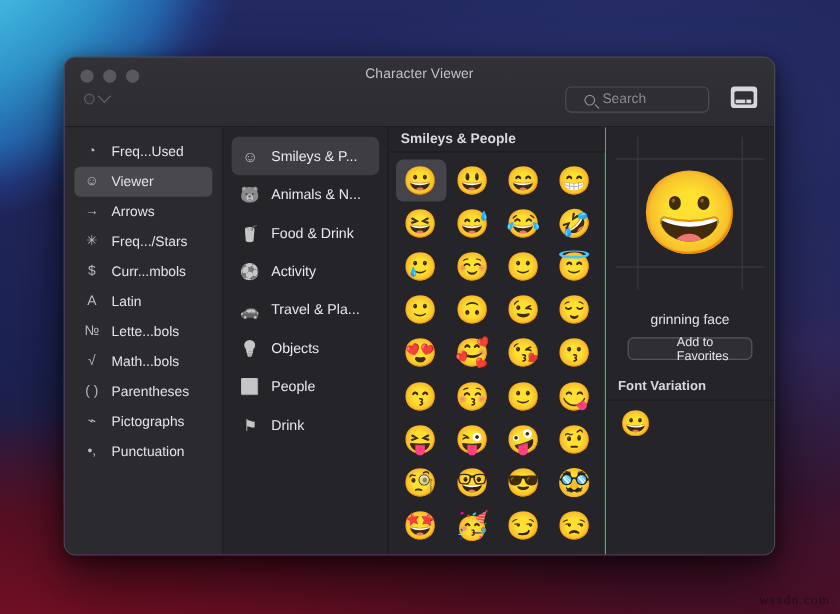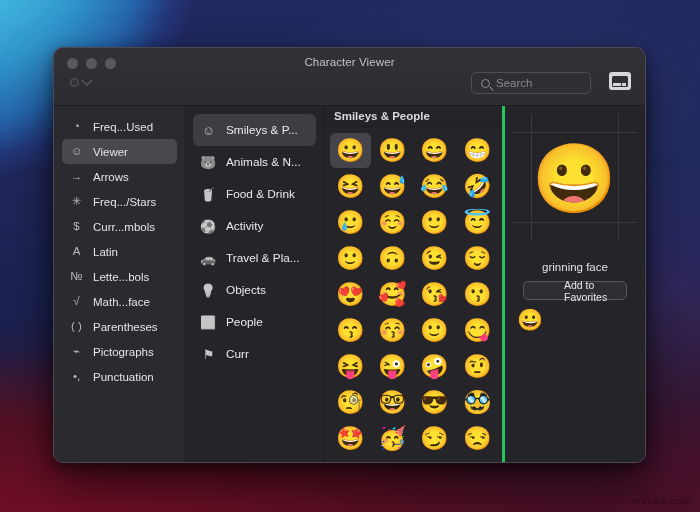--- a/index.html
+++ b/index.html
@@ -125,21 +125,21 @@
     position: absolute;
     right: 54px;
     top: 24px;
     width: 120px;
     height: 22px;
     border: 1px solid #4d4d53;
     border-radius: 5px;
     background: #2e2e33;
     display: flex;
     align-items: center;
-    padding: 0 9px;
+    padding: 0 15px;
     gap: 6px;
   }
   .mag {
     width: 9px; height: 9px;
     border: 1.4px solid #8d8d94;
     border-radius: 50%;
     position: relative;
     flex: 0 0 auto;
   }
   .mag::after {
@@ -249,21 +249,21 @@
     font-size: 13px;
     line-height: 1;
     color: #c6c6cd;
     filter: grayscale(1) brightness(1.5) contrast(0.55);
   }
 
   
   .gridcol {
     flex: 1 1 auto;
     background: #252529;
-    border-right: 3px solid #22c55e;
+    border-right: 1px solid #22c55e;
     display: flex;
     flex-direction: column;
     min-width: 0;
     justify-content: flex-end;
   }
   .grid-head {
     height: 21px;
     display: flex;
     align-items: center;
     padding: 0 10px;
@@ -425,21 +425,21 @@
         <div class="side-item">
           <span class="side-ico">A</span>
           <span>Latin</span>
         </div>
         <div class="side-item">
           <span class="side-ico">№</span>
           <span>Lette...bols</span>
         </div>
         <div class="side-item">
           <span class="side-ico">√</span>
-          <span>Math...face</span>
+          <span>Math...bols</span>
         </div>
         <div class="side-item">
           <span class="side-ico">( )</span>
           <span>Parentheses</span>
         </div>
         <div class="side-item">
           <span class="side-ico">⌁</span>
           <span>Pictographs</span>
         </div>
         <div class="side-item">
@@ -472,21 +472,21 @@
         <div class="cat-item">
           <span class="cat-ico">💡</span>
           <span>Objects</span>
         </div>
         <div class="cat-item">
           <span class="cat-ico">🔣</span>
           <span>People</span>
         </div>
         <div class="cat-item">
           <span class="cat-ico">⚑</span>
-          <span>Curr</span>
+          <span>Drink</span>
         </div>
       </div>
 
       <div class="gridcol">
         <div class="grid-head">Smileys &amp; People</div>
         <div class="grid-scroll">
           <div class="egrid" id="egrid">
               <div class="ecell sel">😀</div>
               <div class="ecell">😃</div>
               <div class="ecell">😄</div>
@@ -532,20 +532,21 @@
           <div class="guides">
             <i class="g-h1"></i>
               <i class="g-h2"></i>
               <i class="g-v1"></i>
               <i class="g-v2"></i>
           </div>
           <div class="big-emoji">😀</div>
         </div>
         <div class="char-name">grinning face</div>
         <div class="fav-btn">Add to Favorites</div>
+        <div class="fontvar-head">Font Variation</div>
         <div class="fontvar-body">
           <div class="fontvar-item">😀</div>
         </div>
       </div>
 
     </div>
   </div>
 </div>
 
 </body></html>

